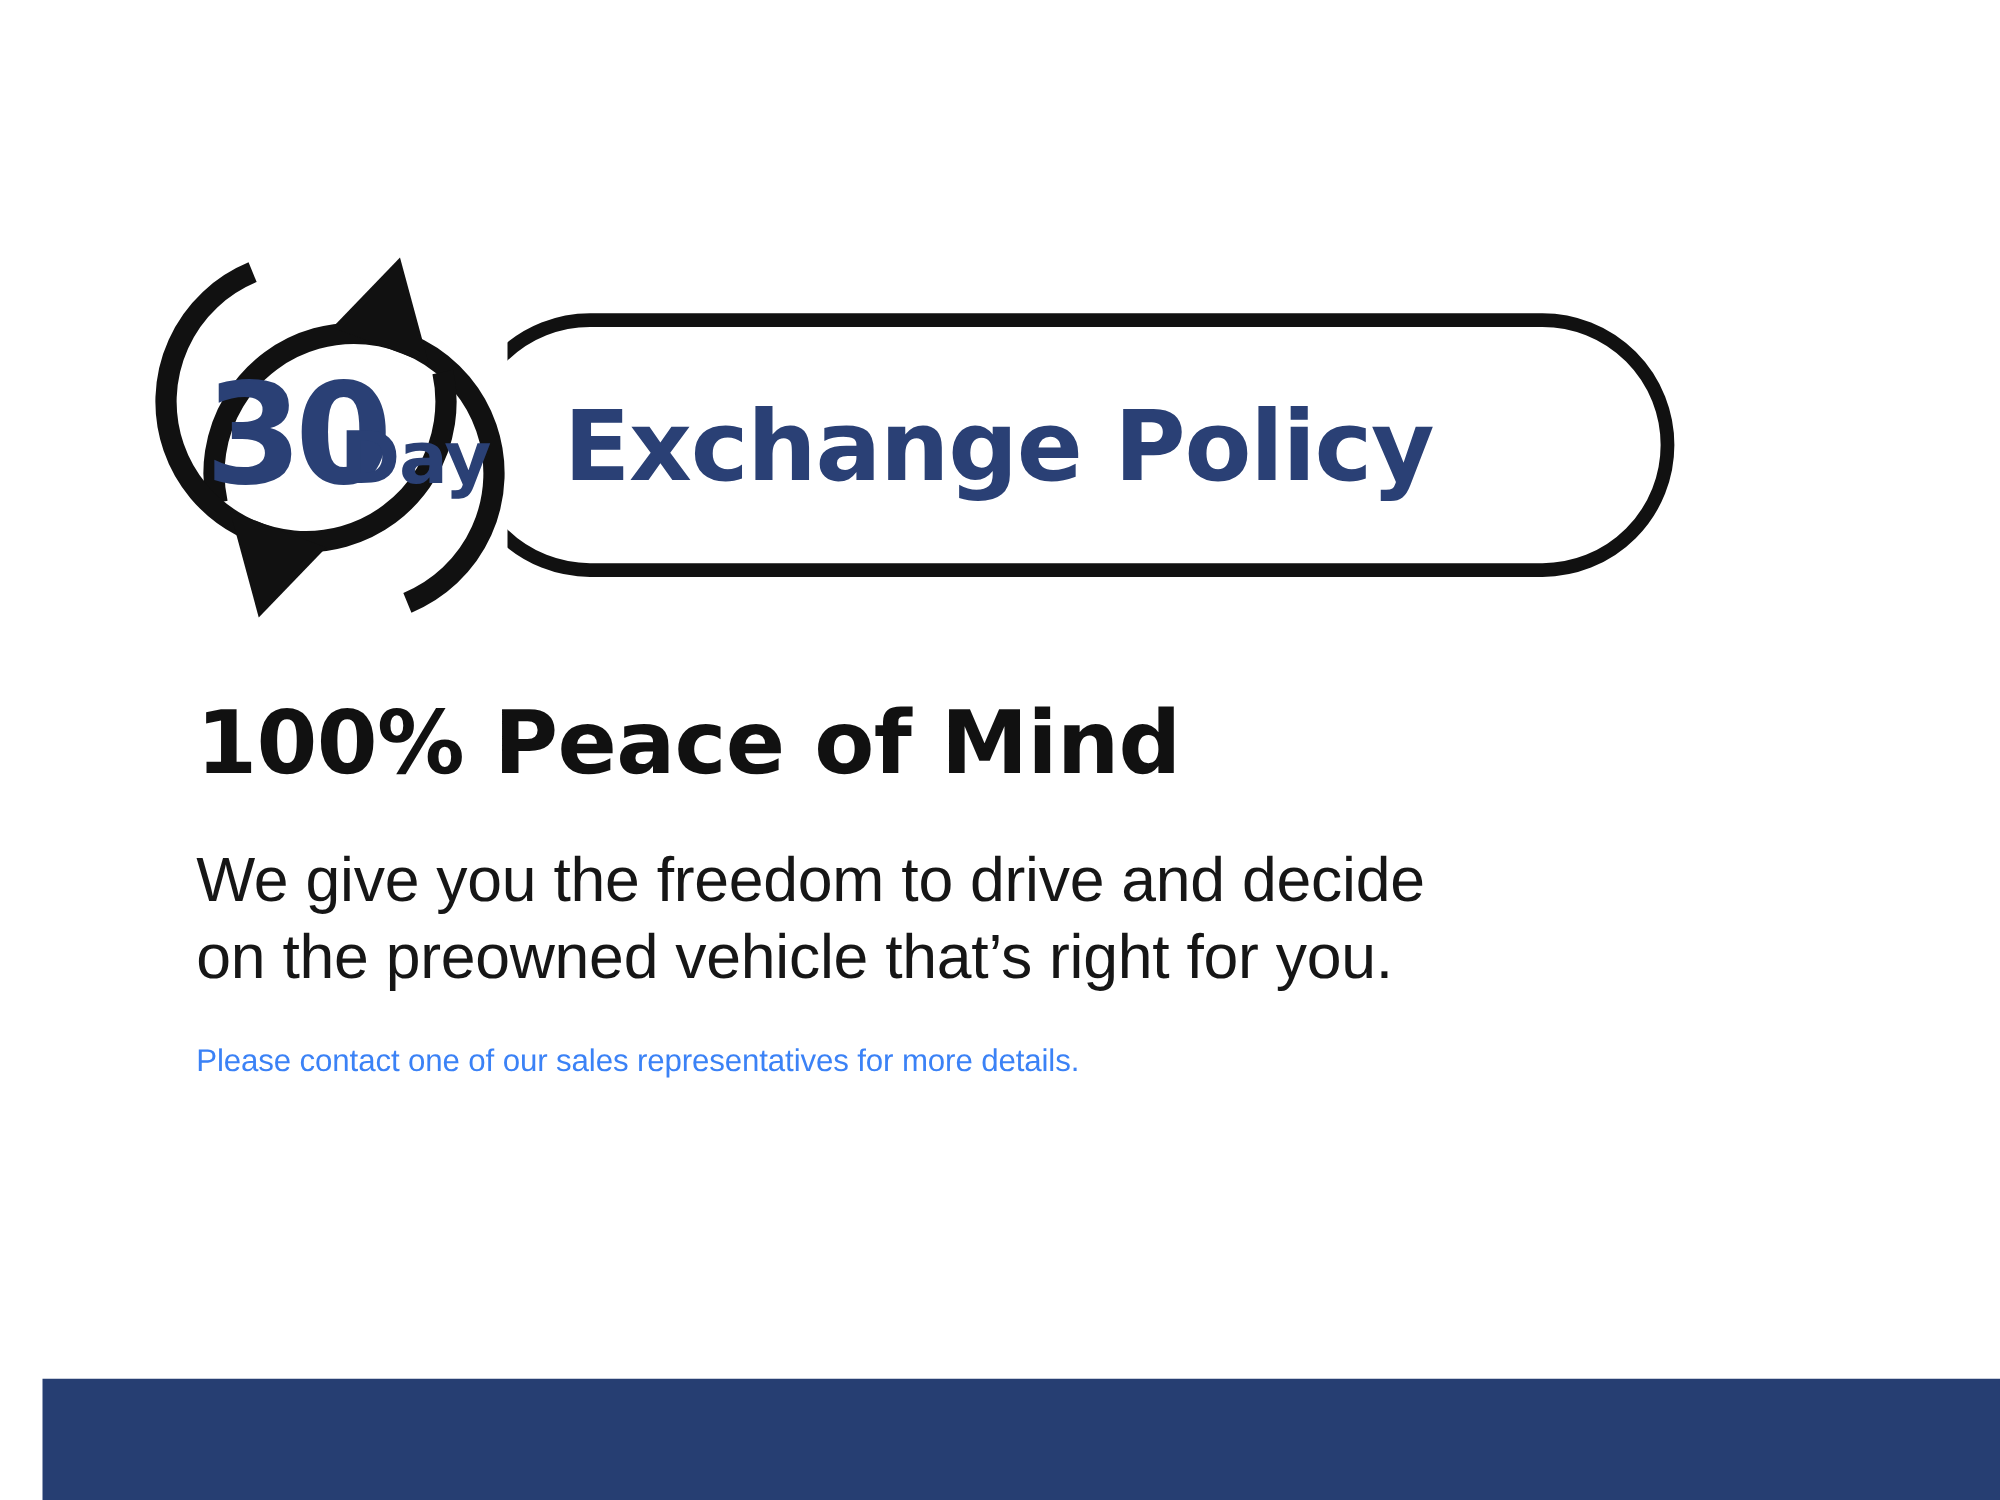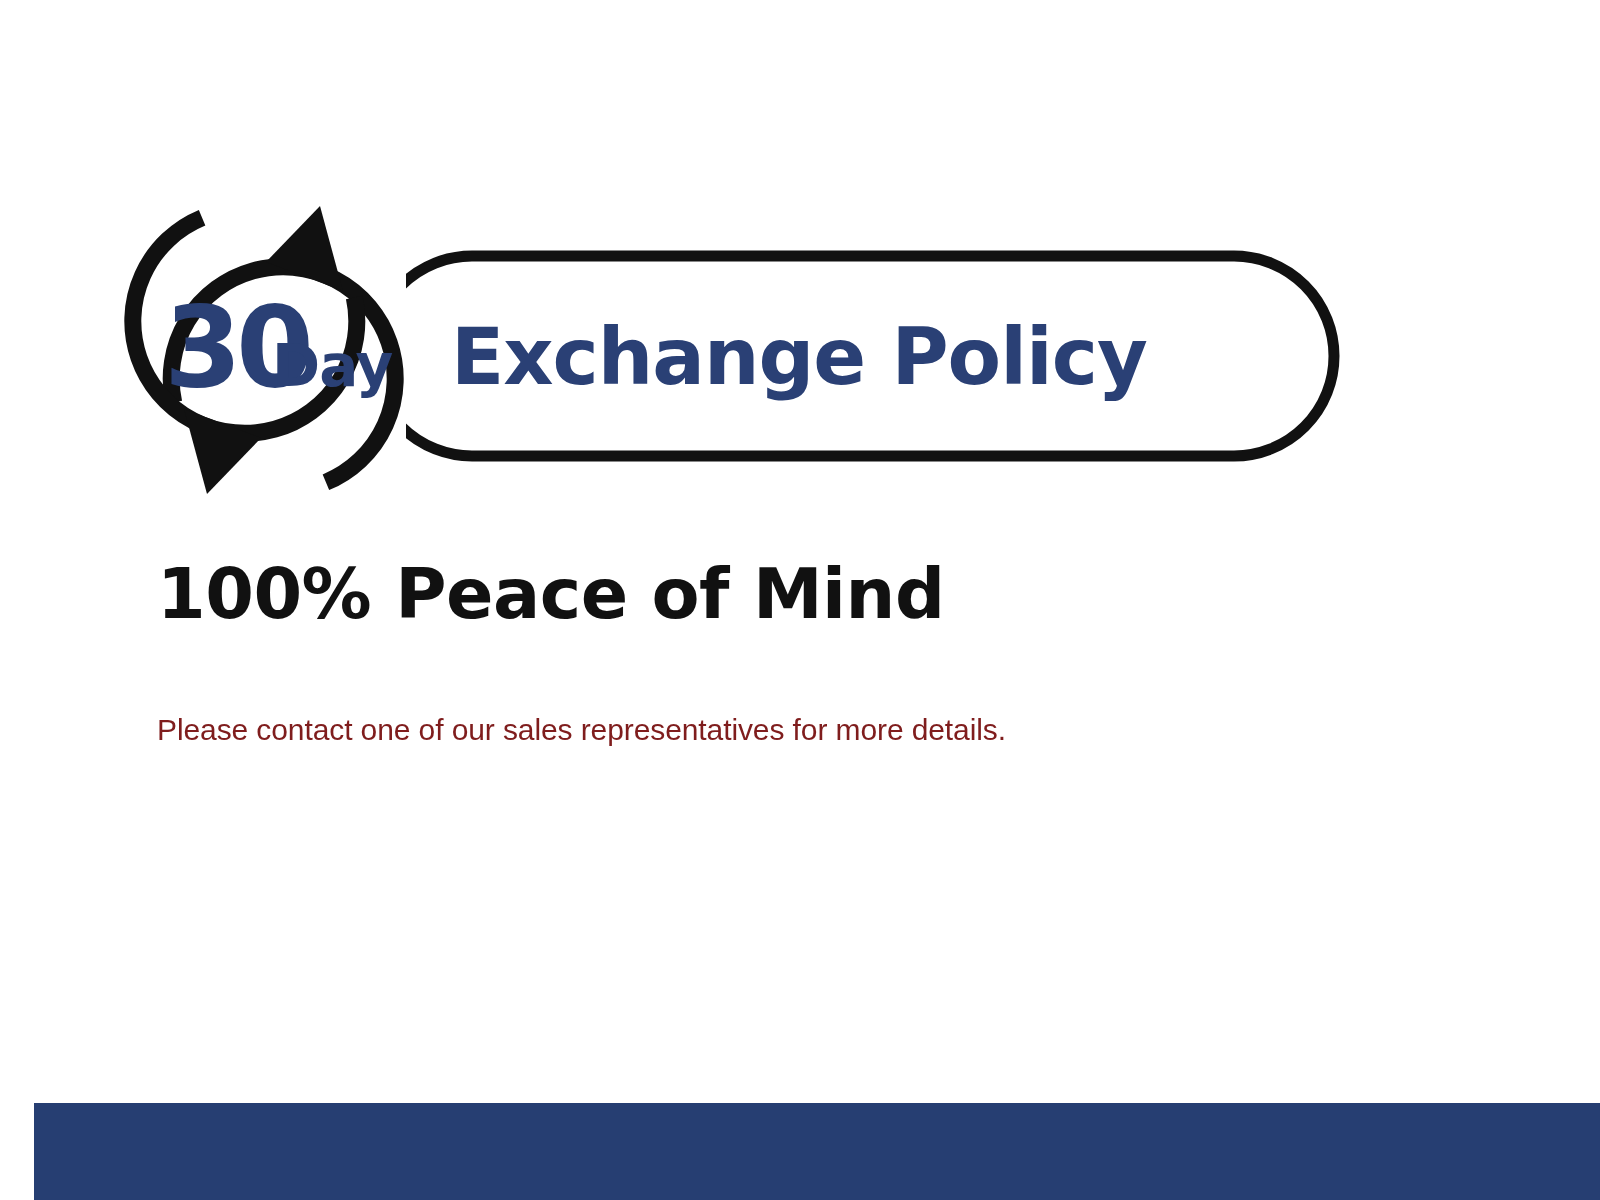--- a/index.html
+++ b/index.html
@@ -94,23 +94,23 @@
   }
   .paragraph .pline {
     display: block;
     white-space: nowrap;
   }
   .footnote {
     margin: 0;
     padding-top: 38px;
     font-family: "Liberation Sans", sans-serif;
     font-weight: 400;
-    font-size: 30px;
+    font-size: 25px;
     line-height: 1.2;
-    color: #7f1d1d;
+    color: #3b82f6;
     letter-spacing: -0.1px;
     white-space: nowrap;
   }
 
   
   .footer-band {
     position: absolute;
     left: 0;
     top: 1103px;
     width: 1600px;
@@ -148,20 +148,22 @@
 
       <text class="banner-title-text" x="327" y="194">Exchange Policy</text>
     </svg>
   </div>
 
   <div class="copy">
 
     <h2 class="headline">100% Peace of Mind</h2>
 
     <p class="paragraph">
+      <span class="pline">We give you the freedom to drive and decide</span>
+      <span class="pline">on the preowned vehicle that’s right for you.</span>
     </p>
 
     <p class="footnote">Please contact one of our sales representatives for more details.</p>
   </div>
 
   <div class="footer-band"></div>
 
 </div>
 
 </body></html>

